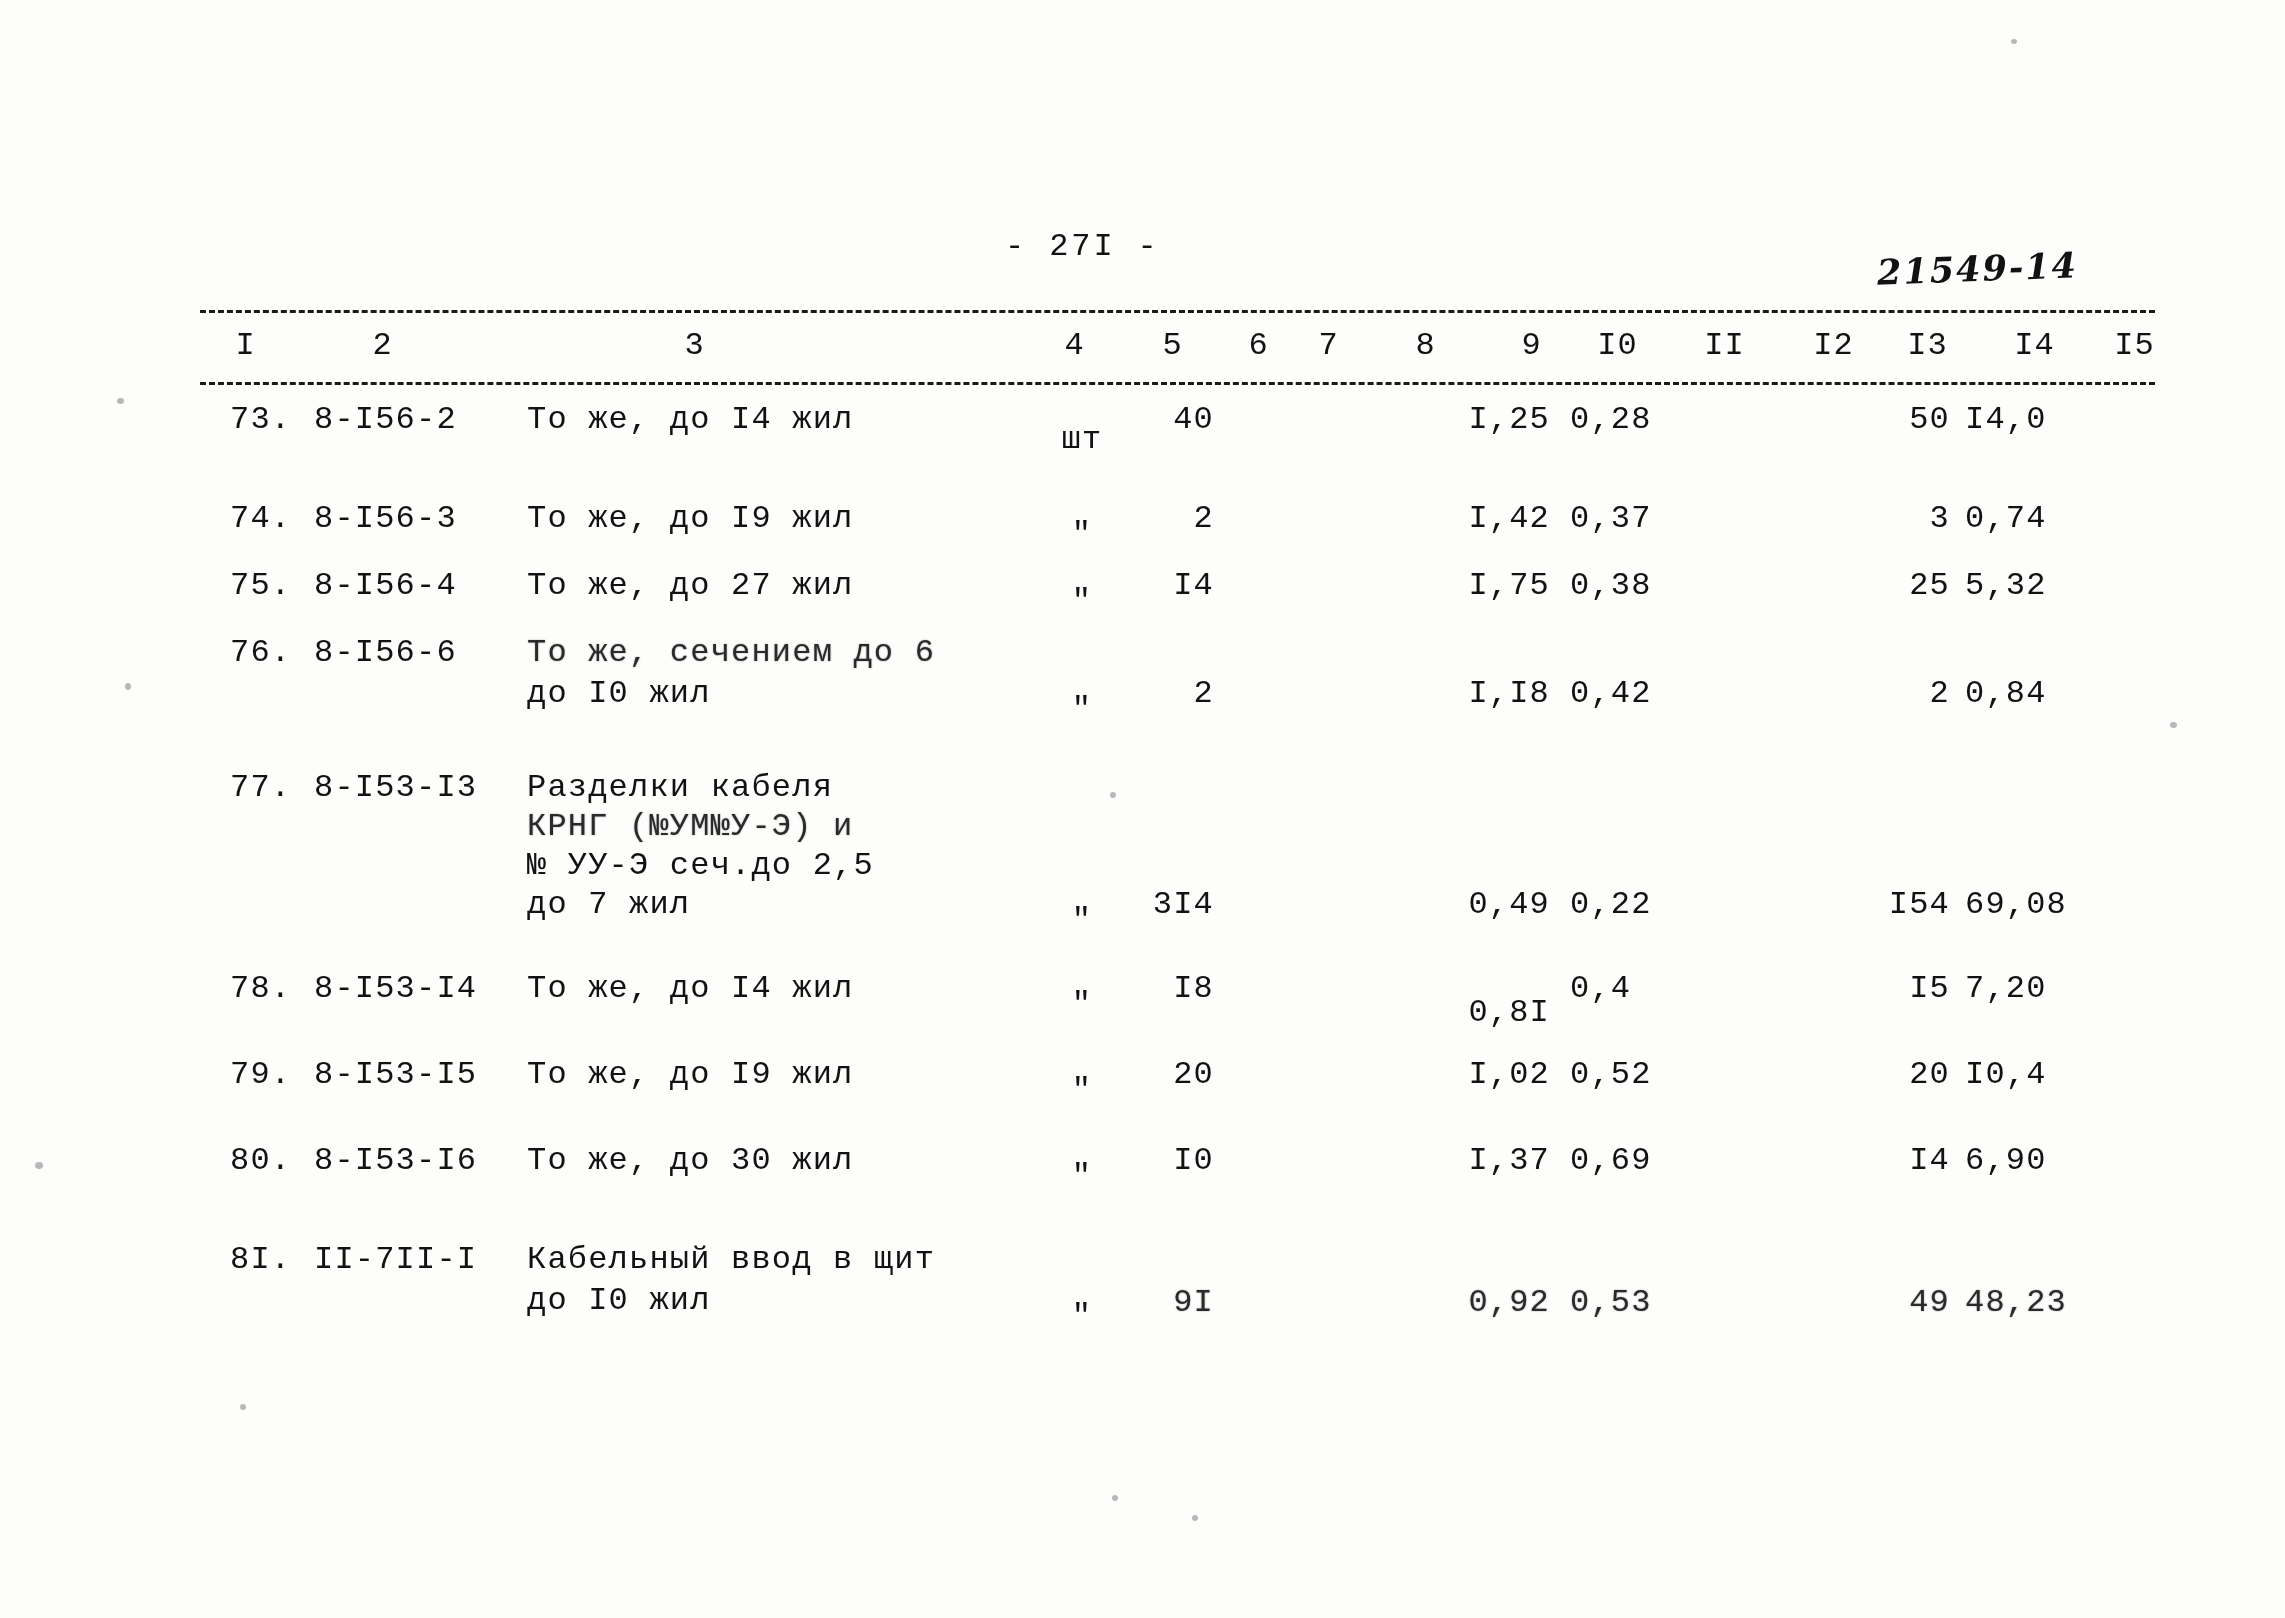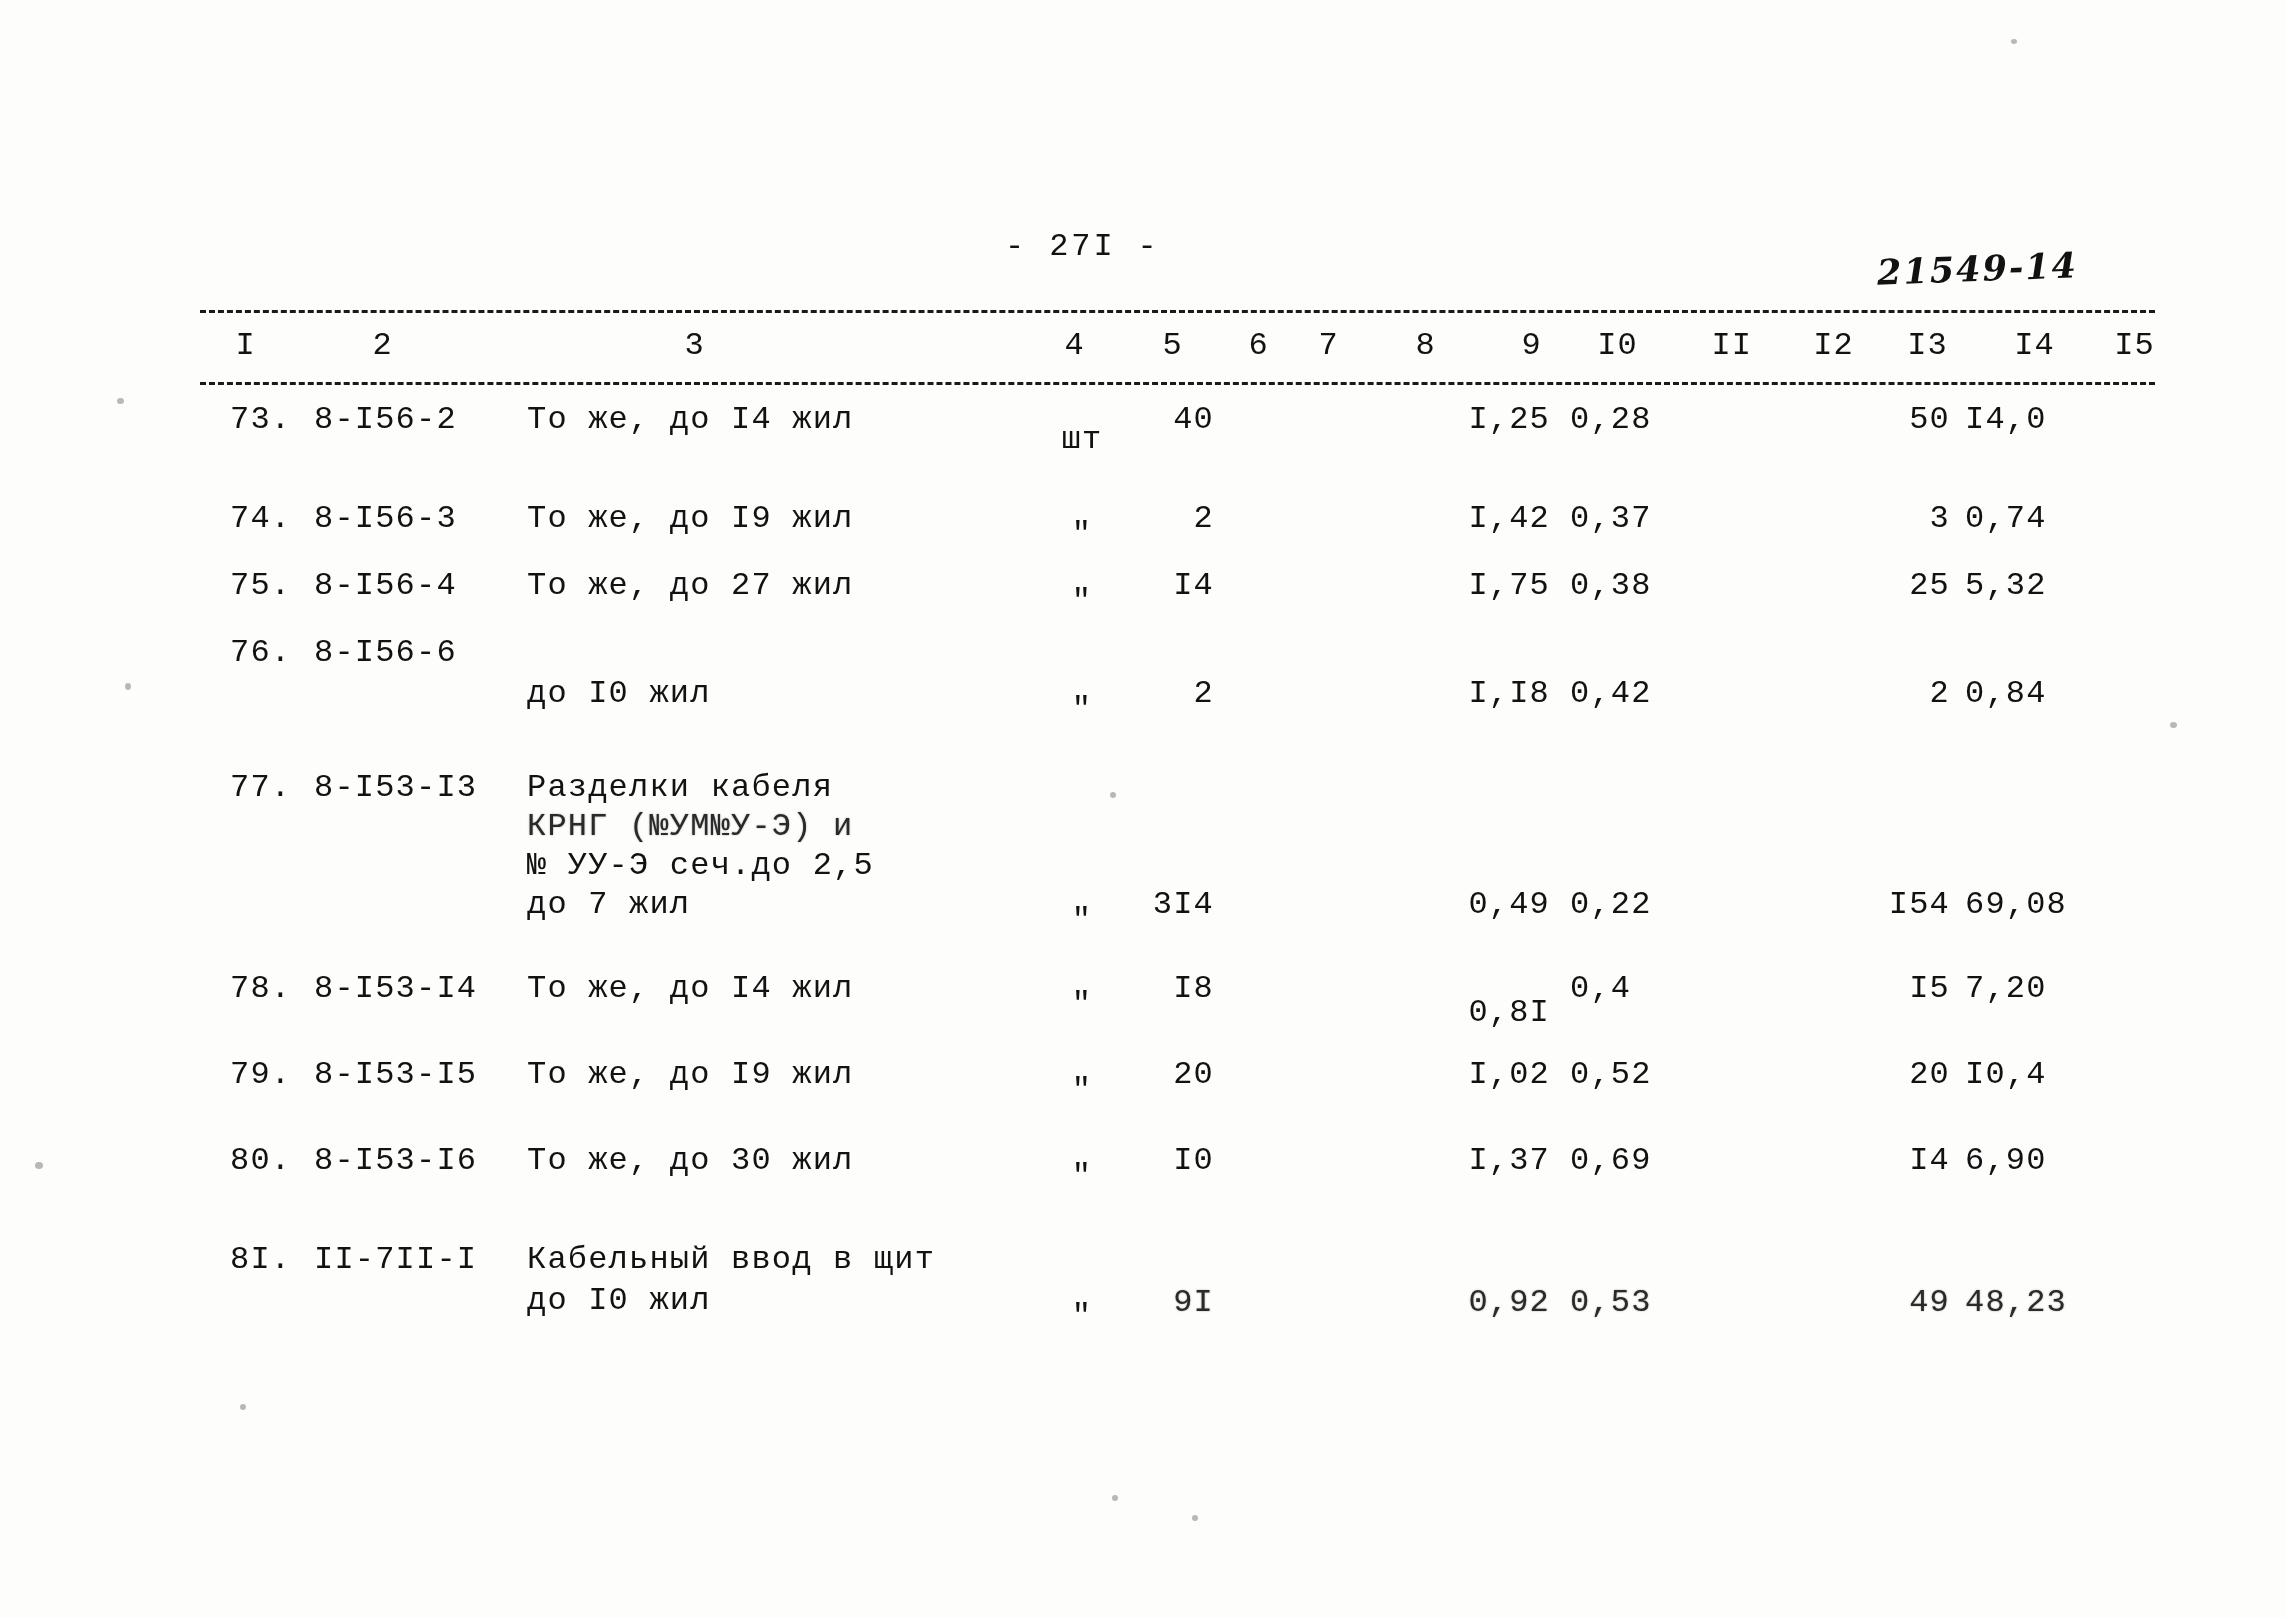--- a/index.html
+++ b/index.html
@@ -158,21 +158,21 @@
     <span style="left:224px;  width:43px;">I</span>
     <span style="left:361px;  width:43px;">2</span>
     <span style="left:673px;  width:43px;">3</span>
     <span style="left:1053px; width:43px;">4</span>
     <span style="left:1151px; width:43px;">5</span>
     <span style="left:1237px; width:43px;">6</span>
     <span style="left:1307px; width:43px;">7</span>
     <span style="left:1404px; width:43px;">8</span>
     <span style="left:1510px; width:43px;">9</span>
     <span style="left:1590px; width:55px;">I0</span>
-    <span style="left:1697px; width:55px;text-align:right;">II</span>
+    <span style="left:1697px; width:55px;">II</span>
     <span style="left:1806px; width:55px;">I2</span>
     <span style="left:1900px; width:55px;">I3</span>
     <span style="left:2007px; width:55px;">I4</span>
     <span style="left:2107px; width:55px;">I5</span>
   </div>
 
   <div class="table">
 
     <div class="row" style="height:99px;">
       <div class="cell c-num" style="top:0;">73.</div>
@@ -206,20 +206,21 @@
       <div class="cell c-qty" style="top:0;">I4</div>
       <div class="cell c9" style="top:0;">I,75</div>
       <div class="cell c10" style="top:0;">0,38</div>
       <div class="cell c13" style="top:0;">25</div>
       <div class="cell c14" style="top:0;">5,32</div>
     </div>
 
     <div class="row" style="height:135px;">
       <div class="cell c-num" style="top:0;">76.</div>
       <div class="cell c-code" style="top:0;">8-I56-6</div>
+      <div class="cell c-desc smudge" style="top:0;">То же, сечением до 6</div>
       <div class="cell c-desc" style="top:41px;">до I0 жил</div>
       <div class="cell c-unit" style="top:37px;">"</div>
       <div class="cell c-qty" style="top:41px;">2</div>
       <div class="cell c9" style="top:41px;">I,I8</div>
       <div class="cell c10" style="top:41px;">0,42</div>
       <div class="cell c13" style="top:41px;">2</div>
       <div class="cell c14" style="top:41px;">0,84</div>
     </div>
 
     <div class="row" style="height:201px;">

